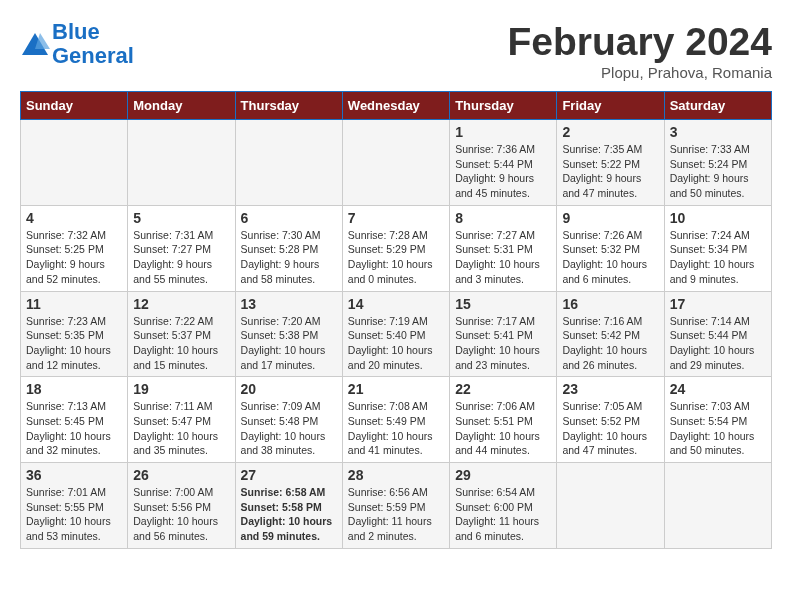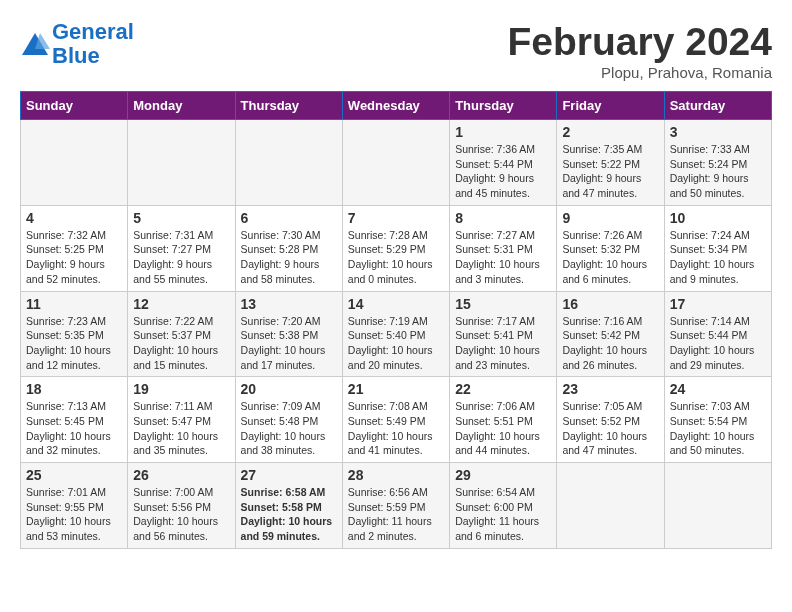--- a/index.html
+++ b/index.html
@@ -45,21 +45,21 @@
     .location {
       font-size: 15px;
       color: #555;
     }
     table {
       width: 100%;
       border-collapse: collapse;
       font-size: 11px;
     }
     thead tr th {
-      background-color: #701a75;
+      background-color: #7f1d1d;
       color: #fff;
       text-align: left;
       padding: 6px 5px;
       font-size: 13px;
       font-weight: bold;
       border: 1px solid #1a6fc4;
     }
     tbody tr td {
       border: 1px solid #ccc;
       vertical-align: top;
@@ -88,22 +88,22 @@
 </head>
 <body>
 
 <div class="header">
   <div class="logo">
     <svg class="logo-icon" viewBox="0 0 30 30">
       <polygon points="15,4 28,26 2,26" fill="#1a6fc4"></polygon>
       <polygon points="20,4 30,20 15,20" fill="#5ba3e0" opacity="0.7"></polygon>
     </svg>
     <div class="logo-text">
+      <div><span style="color:#1a6fc4">Blue</span></div>
       <div><span>General</span></div>
-      <div><span style="color:#1a6fc4">Blue</span></div>
     </div>
   </div>
   <div class="title-block">
     <div class="month-title">February 2024</div>
     <div class="location">Plopu, Prahova, Romania</div>
   </div>
 </div>
 
 <table>
   <thead>
@@ -293,23 +293,23 @@
         <td>
           <div class="day-number">24</div>
           <div class="day-info" style="white-space: pre-line;">Sunrise: 7:03 AM
 Sunset: 5:54 PM
 Daylight: 10 hours
 and 50 minutes.</div>
         </td>
       </tr>
       <tr>
         <td>
-          <div class="day-number">25</div>
+          <div class="day-number">36</div>
           <div class="day-info" style="white-space: pre-line;">Sunrise: 7:01 AM
-Sunset: 9:55 PM
+Sunset: 5:55 PM
 Daylight: 10 hours
 and 53 minutes.</div>
         </td>
         <td>
           <div class="day-number">26</div>
           <div class="day-info" style="white-space: pre-line;">Sunrise: 7:00 AM
 Sunset: 5:56 PM
 Daylight: 10 hours
 and 56 minutes.</div>
         </td>

